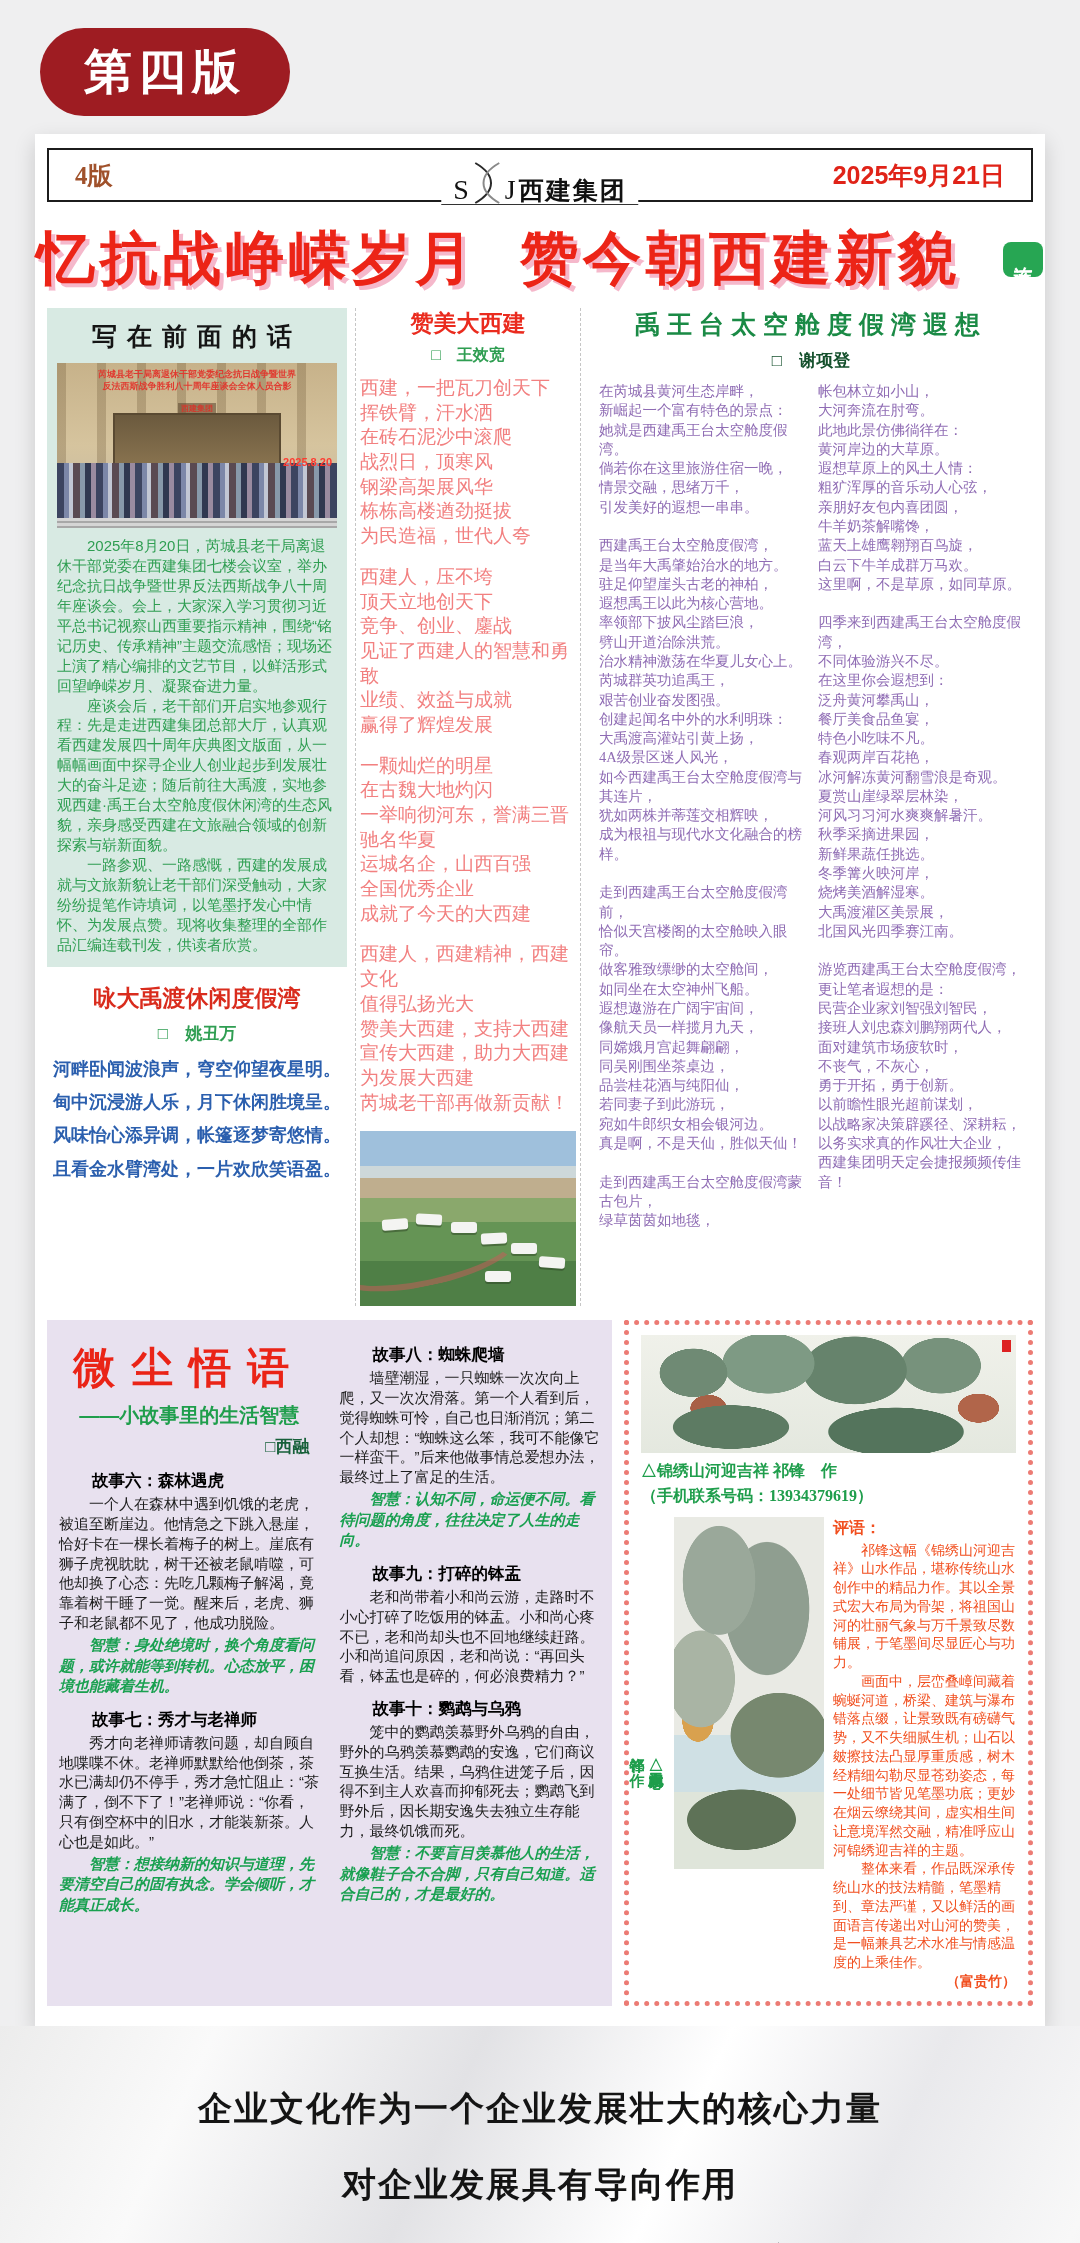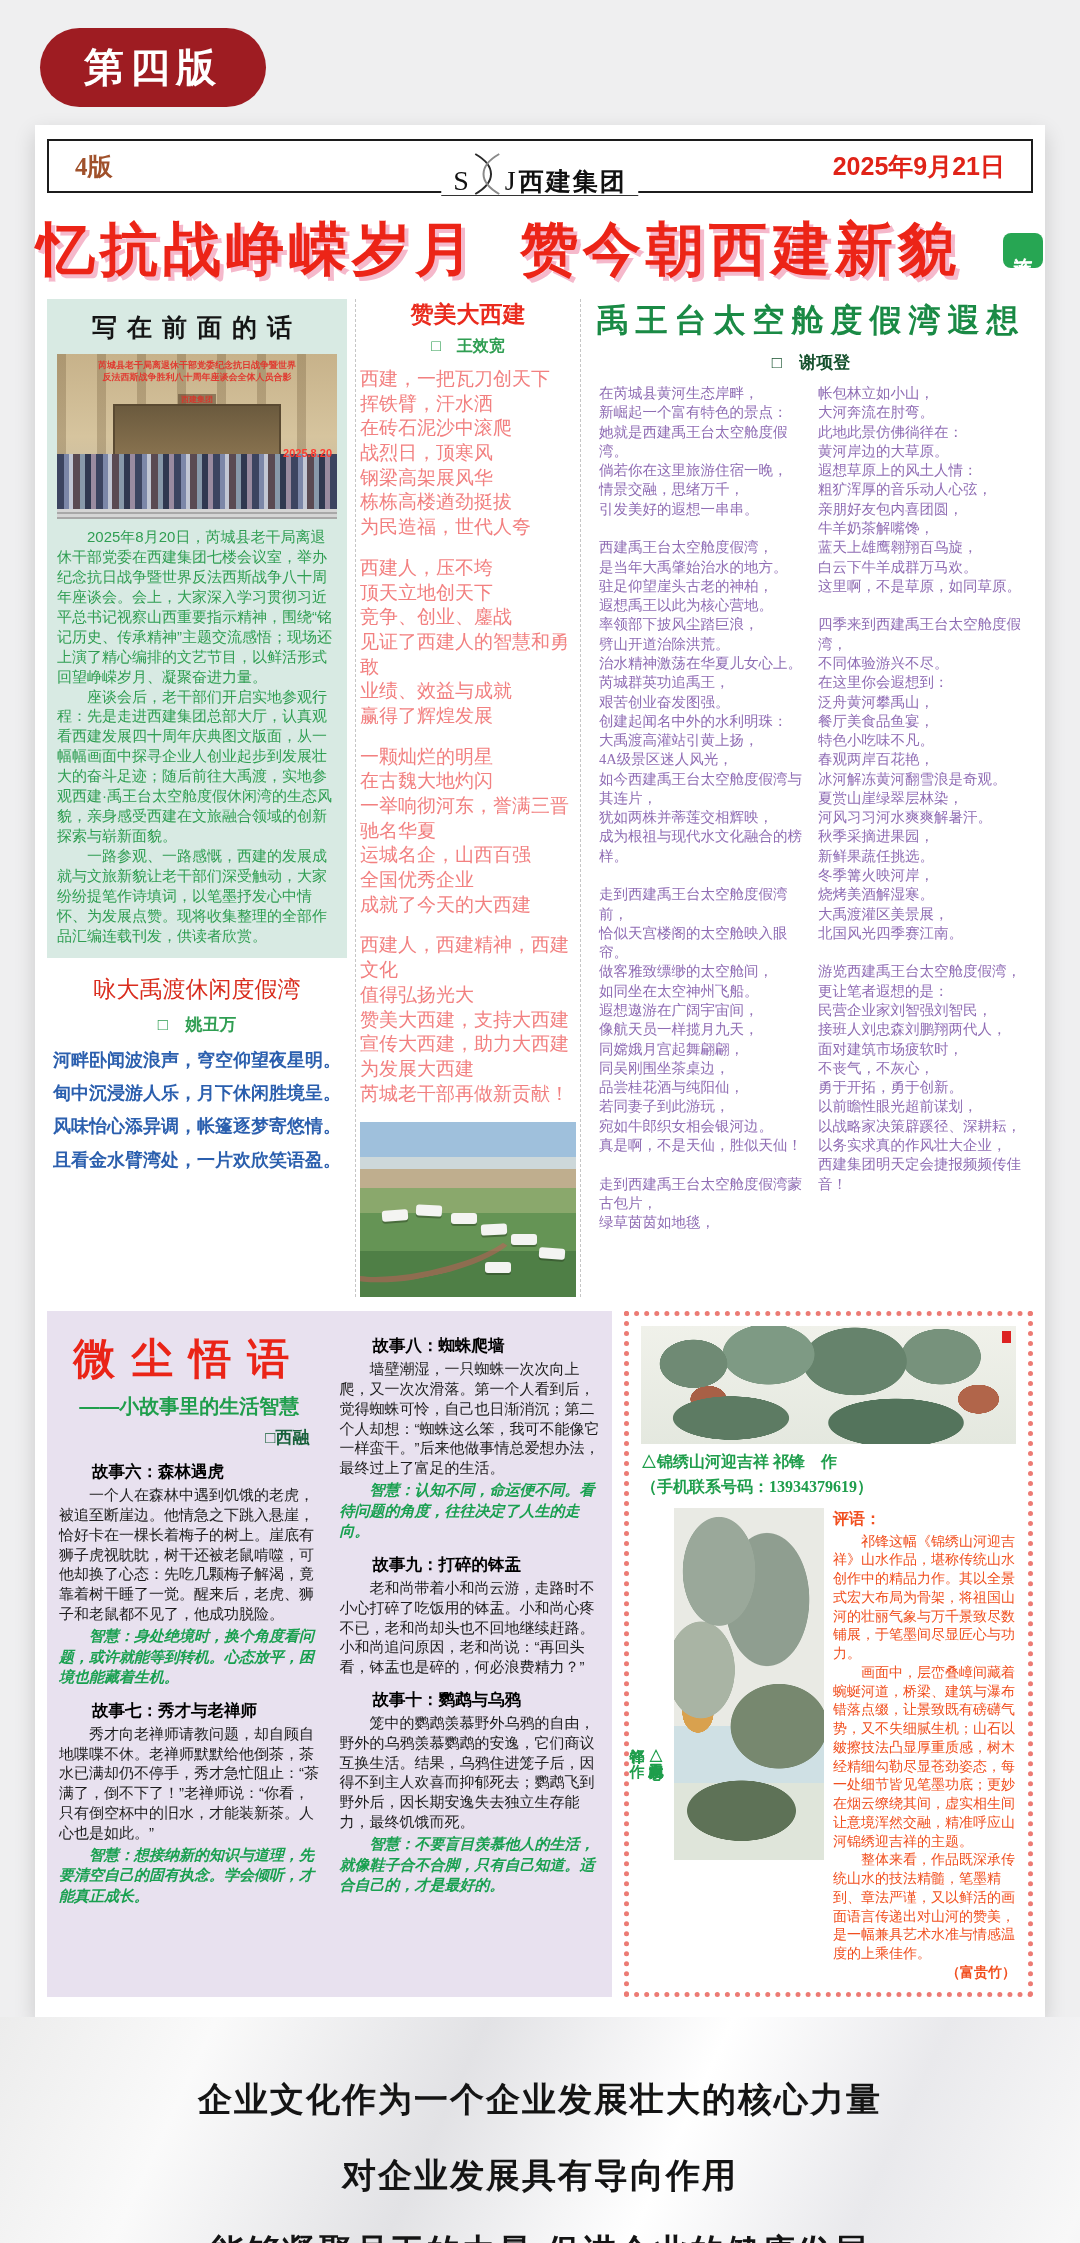--- a/index.html
+++ b/index.html
@@ -11,21 +11,21 @@
     color:#222;
   }
   .page { width:1080px; min-height:2243px; overflow:hidden; }
 
   
   .badge {
     display:inline-block;
     margin:28px 0 0 40px;
     background:#9e1c22;
     color:#fff;
-    font-size:40px;
+    font-size:48px;
     font-weight:bold;
     letter-spacing:6px;
     padding:12px 44px;
     border-radius:46px;
   }
 
   
   .sheet {
     width:1010px;
     margin:18px auto 0;
@@ -86,39 +86,39 @@
   .pg-caption { position:absolute; top:5px; left:3%; right:3%; text-align:center;
     color:#e03a30; font-size:9px; line-height:1.35; font-weight:bold; }
   .pg-crowd { position:absolute; left:0; right:0; bottom:10px; height:55px;
     background:repeating-linear-gradient(90deg,#3c4460 0 7px,#7c87a8 7px 12px,#c2c7d4 12px 16px,#5a4a52 16px 23px,#8899aa 23px 28px,#303850 28px 34px,#9a8ba0 34px 39px); }
   .pg-steps { position:absolute; left:0; right:0; bottom:0; height:10px;
     background:repeating-linear-gradient(180deg,#d5d5d5 0 3px,#a8a8a8 3px 5px); }
   .pg-date { position:absolute; right:5px; bottom:60px; color:#ff3b30; font-size:11px; font-weight:bold; }
   .fw-text p { color:#2f9e52; font-size:15px; line-height:1.33; text-indent:2em; margin:0; }
 
   .poem-yong { padding:16px 0 0; text-align:center; }
-  .py-title { color:#d92c1d; font-size:23px; font-weight:normal; margin-bottom:8px; }
+  .py-title { color:#d92c1d; font-size:23px; font-weight:bold; margin-bottom:8px; }
   .py-author { color:#2f9e52; font-size:17px; font-family:"Liberation Serif",serif; font-weight:bold; margin-bottom:8px; }
   .py-lines { color:#2b5fae; font-size:18px; font-weight:bold; line-height:1.85;
     font-family:"Liberation Serif",serif; white-space:pre-line; }
 
   .col-mid { border-left:1px dashed #c6c6c6; border-right:1px dashed #c6c6c6; padding:0 4px; }
   .pz-title { text-align:center; color:#ea2b1e; font-size:23px; font-weight:bold; margin:0 0 6px; }
   .pz-author { text-align:center; color:#2f9e52; font-size:16px; font-weight:bold;
     font-family:"Liberation Serif",serif; margin-bottom:10px; }
   .pz-stanza { color:#f28080; font-size:19px; line-height:1.3; white-space:pre-line; margin-bottom:16px; }
   .photo-resort { position:relative; height:175px; overflow:hidden; margin-top:4px;
     background:linear-gradient(180deg,#9fc0dc 0 20%,#cdd8da 20% 27%,#bfae8e 27% 38%,#8aa86c 38% 52%,#659455 52% 74%,#4f7f46 74% 100%); }
   .cap { position:absolute; width:26px; height:11px; background:#f4f4f2; border-radius:3px;
     box-shadow:0 2px 0 rgba(40,60,30,.45); }
   .path-curve { position:absolute; left:-30px; bottom:20px; width:190px; height:60px;
     border:6px solid rgba(196,96,90,.55); border-radius:50%;
     border-top-color:transparent; border-right-color:transparent; transform:rotate(-12deg); }
 
-  .yu-title { text-align:center; color:#1a8a45; font-size:32px; font-weight:bold; letter-spacing:7px; margin:0 0 8px; }
+  .yu-title { text-align:center; color:#1a8a45; font-size:25px; font-weight:bold; letter-spacing:7px; margin:0 0 8px; }
   .yu-author { text-align:center; color:#14502c; font-size:17px; font-weight:bold;
     font-family:"Liberation Serif",serif; margin-bottom:10px; }
   .yu-cols { display:grid; grid-template-columns:1fr 1fr; gap:14px; padding:0 10px; }
   .yu-col { color:#8f6cb4; font-size:14.5px; line-height:1.33;
     font-family:"Liberation Serif",serif; white-space:pre-line; }
 
   
   .band { display:grid; grid-template-columns:565px 1fr; gap:12px; margin-top:14px; }
 
   .stories { background:#e8e1ef; padding:12px 12px 16px; }

